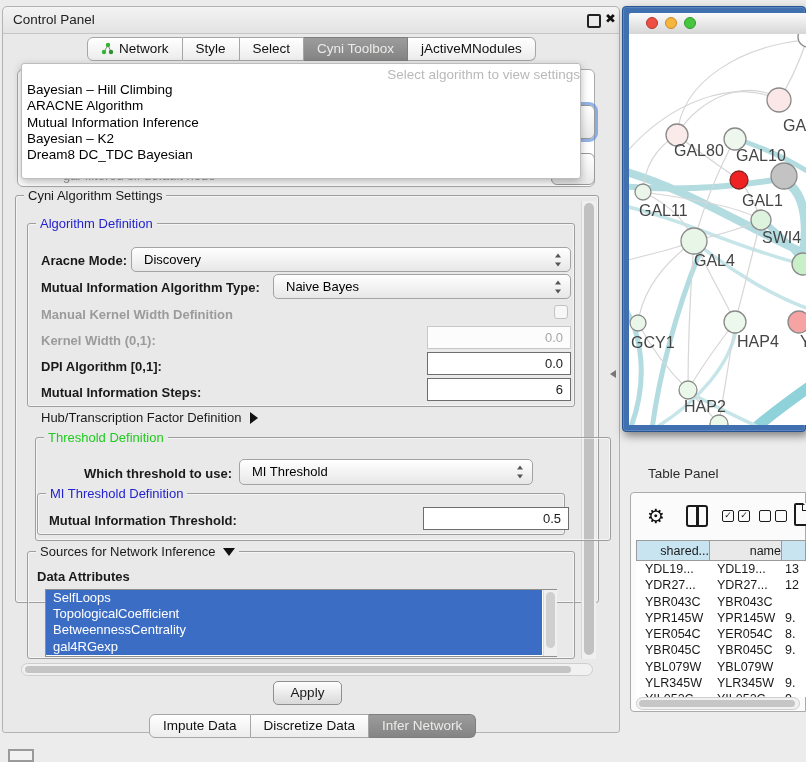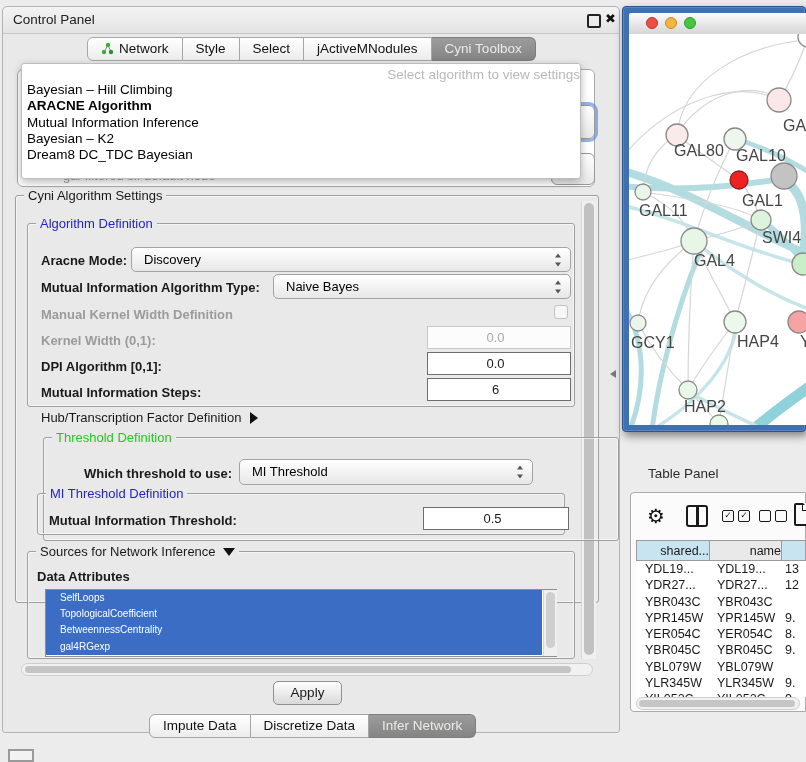--- a/index.html
+++ b/index.html
@@ -25,21 +25,21 @@
        border-left:none;font-size:13.5px;color:#111;white-space:nowrap;display:flex;align-items:center;gap:5px}
   .tab:first-child{border-left:1px solid #a6a6a6;border-radius:6px 0 0 6px}
   .tab:last-child{border-radius:0 6px 6px 0}
   .tab.sel{background:linear-gradient(#9c9c9c,#848484);color:#ebebe9;border-color:#7e7e7e}
 
   
   #popup{left:18px;top:56px;width:560px;height:116px;background:#fff;border:1px solid #bdbdbd;
          border-radius:3px;box-shadow:0 3px 8px rgba(0,0,0,.28);z-index:30;box-sizing:border-box}
   #popup-header{text-align:right;color:#b9b9b9;font-size:13.5px;padding-top:3px;height:15px}
   .popup-item{padding:0 0 0 5px;height:16.3px;line-height:16.3px;font-size:13.5px;color:#000}
-  .popup-item.bold{font-weight:bold}
+  .popup-item.bold{font-weight:normal}
 
   
   #hidden-panel{left:14px;top:62px;width:578px;height:118px;background:#fff;border:1px solid #a9a9a9;
                 border-radius:6px;z-index:5;box-sizing:border-box}
   .frag-combo{border:1px solid #9a9a9a;border-radius:6px;background:linear-gradient(#fff,#e9e9e9)}
   #frag-focus{left:548px;top:98px;width:42px;height:32px;z-index:6;
               box-shadow:0 0 0 3px rgba(90,140,220,.65)}
   #frag-combo2{left:548px;top:146px;width:42px;height:30px;z-index:6}
   #hidden-text{left:60px;top:161px;color:#9a9a9a;z-index:6}
 
@@ -51,35 +51,35 @@
   .gt.green{color:#1ecb1e}
 
   
   .combo{background:linear-gradient(#ffffff,#e7e7e7);border:1px solid #a3a3a3;border-radius:5px;
          box-sizing:border-box;padding:4px 20px 0 12px;font-size:13px;color:#000}
   .spin{position:absolute;right:7px;top:50%;width:9px;height:13px;transform:translateY(-50%)}
   .spin:before{content:"";position:absolute;top:0;left:1px;border-left:3.5px solid transparent;
                border-right:3.5px solid transparent;border-bottom:4.5px solid #555}
   .spin:after{content:"";position:absolute;bottom:0;left:1px;border-left:3.5px solid transparent;
               border-right:3.5px solid transparent;border-top:4.5px solid #555}
-  .field{background:#fff;border:1px solid #6e6e6e;box-sizing:border-box;text-align:center;
+  .field{background:#fff;border:1px solid #6e6e6e;box-sizing:border-box;text-align:right;
          padding:3px 7px 0 0;font-size:13px}
   .field.dis{background:#fcfcfc;border-color:#c8c8c8;color:#a8a8a8}
   .chk{width:14px;height:14px;border:1px solid #c2c2c2;border-radius:3px;background:#f7f7f7;box-sizing:border-box}
 
   .tri-right{display:inline-block;width:0;height:0;border-top:6px solid transparent;
              border-bottom:6px solid transparent;border-left:8px solid #111;vertical-align:-1px}
   .tri-down{display:inline-block;width:0;height:0;border-left:6.5px solid transparent;
             border-right:6.5px solid transparent;border-top:8px solid #111;vertical-align:1px}
 
   
   #attr-list{left:42px;top:582px;width:512px;height:68px;background:#fff;border:1px solid #8e8e8e;
              box-sizing:border-box;overflow:hidden}
   .attr-row{height:16.2px;line-height:16.2px;width:calc(100% - 14px);background:#3c6dc5;color:#fff;
-            font-size:10px;padding-left:14px;box-sizing:border-box;white-space:nowrap}
+            font-size:13px;padding-left:7px;box-sizing:border-box;white-space:nowrap}
   .vtrack{background:#f0f0f0;border-left:1px solid #d8d8d8}
   .thumb{background:#c1c1c1;border-radius:5px}
 
   
   .hbar{background:#f1f1f1;border:1px solid #cecece;border-radius:7px;box-sizing:border-box}
 
   
   #apply-btn{left:270px;top:674px;width:67px;height:22px;border:1px solid #8f8f8f;border-radius:5px;
              background:linear-gradient(#fefefe,#d9d9d9);text-align:center;line-height:21px;font-size:13.5px}
 
@@ -140,25 +140,25 @@
         <circle cx="10" cy="10" r="2.2" fill="#2f8f2f"></circle>
       </svg>
       <span>Network</span>
     </div>
     <div class="tab">
         <span>Style</span>
       </div>
     <div class="tab">
         <span>Select</span>
       </div>
-    <div class="tab">
-        <span>jActiveMNodules</span>
-      </div>
     <div class="tab sel">
         <span>Cyni Toolbox</span>
+      </div>
+    <div class="tab">
+        <span>jActiveMNodules</span>
       </div>
   </div>
 
   <div class="abs" id="hidden-panel"></div>
   <div class="abs frag-combo" id="frag-focus"></div>
   <div class="abs frag-combo" id="frag-combo2"></div>
   <div class="abs" id="hidden-text">gal-filtered sif default node</div>
 
   <div class="abs" id="popup">
     <div id="popup-header">Select algorithm to view settings</div>
@@ -199,21 +199,21 @@
   <div class="abs b" style="left:38px;top:352px">DPI Algorithm [0,1]:</div>
   <div class="abs field" style="left:424px;top:345px;width:144px;height:23px">0.0</div>
   <div class="abs b" style="left:38px;top:378px">Mutual Information Steps:</div>
   <div class="abs field" style="left:424px;top:371px;width:144px;height:23px">6</div>
 
   <div class="abs" style="left:38px;top:403px;display:flex;align-items:center;gap:9px">
     <span>Hub/Transcription Factor Definition</span>
     <span class="tri-right"></span>
   </div>
 
-  <div class="abs gb" style="left:40px;top:430px;width:576px;height:104px">
+  <div class="abs gb" style="left:32px;top:430px;width:576px;height:104px">
     <span class="gt green">Threshold Definition</span>
   </div>
   <div class="abs b" style="left:81px;top:459px">Which threshold to use:</div>
   <div class="abs combo" style="left:236px;top:452px;width:294px;height:26px">
     <span>MI Threshold</span>
     <span class="spin"></span>
   </div>
   <div class="abs gb" style="left:34px;top:486px;width:528px;height:42px">
     <span class="gt blue">MI Threshold Definition</span>
   </div>

